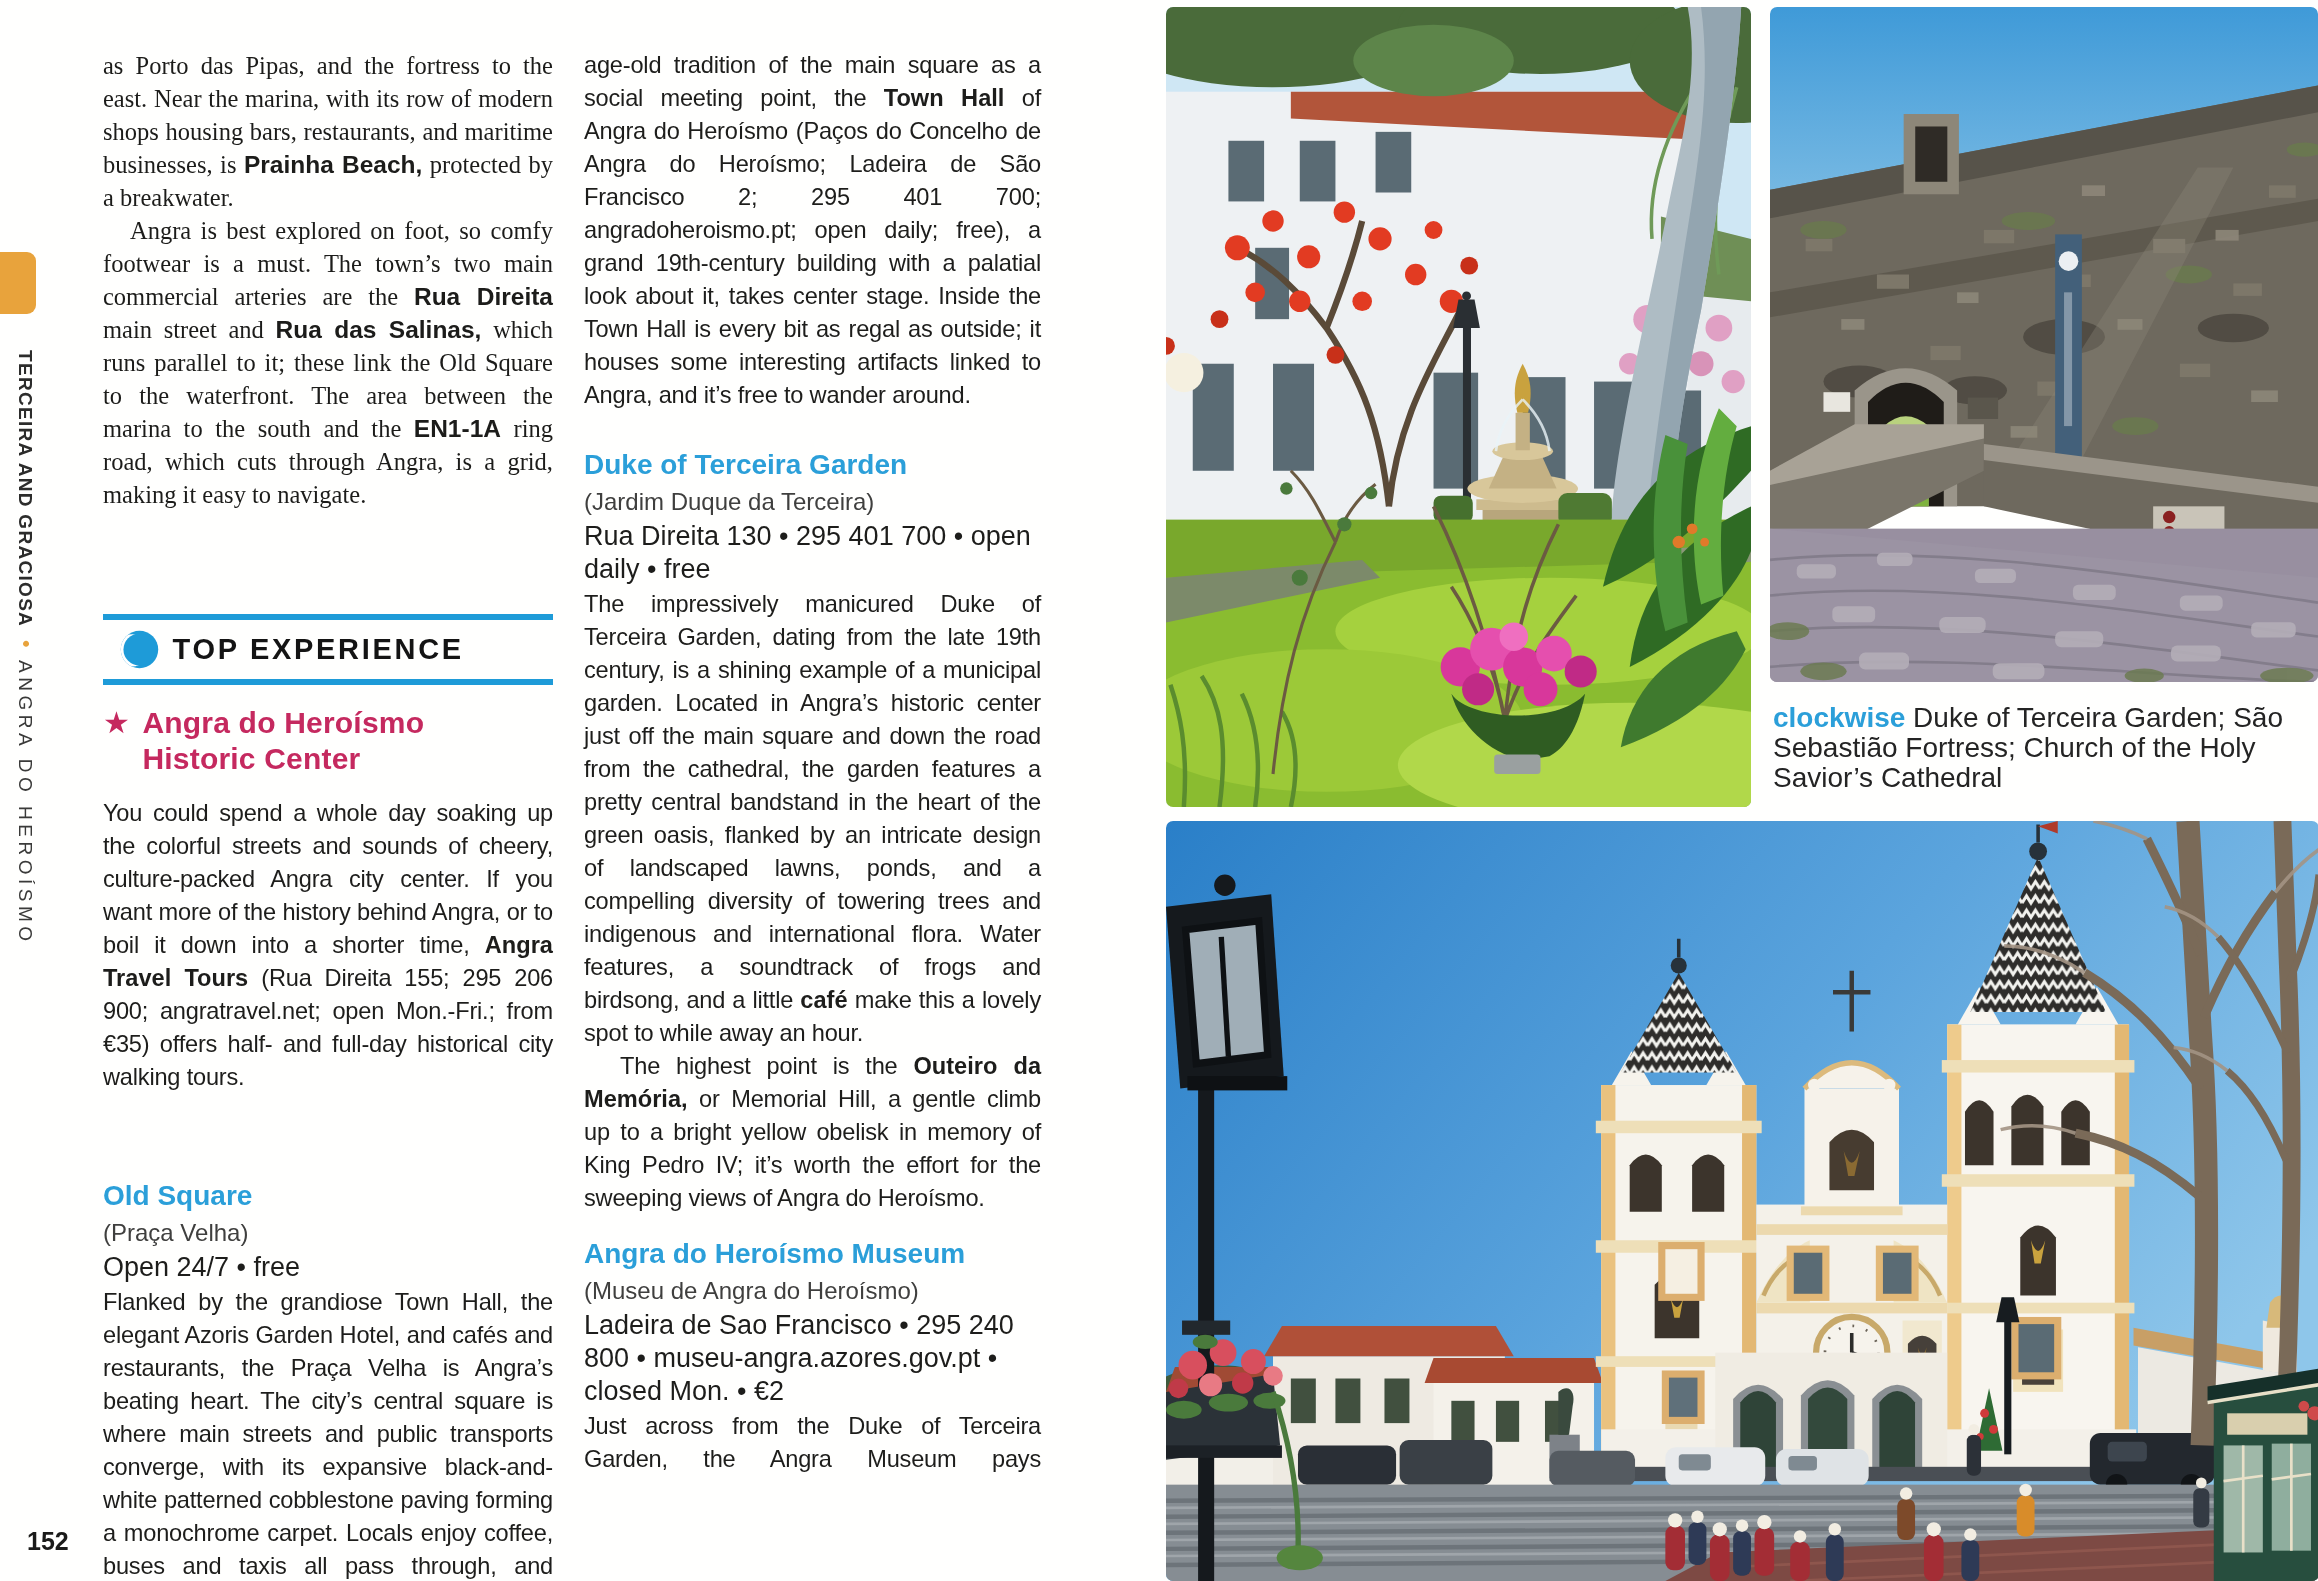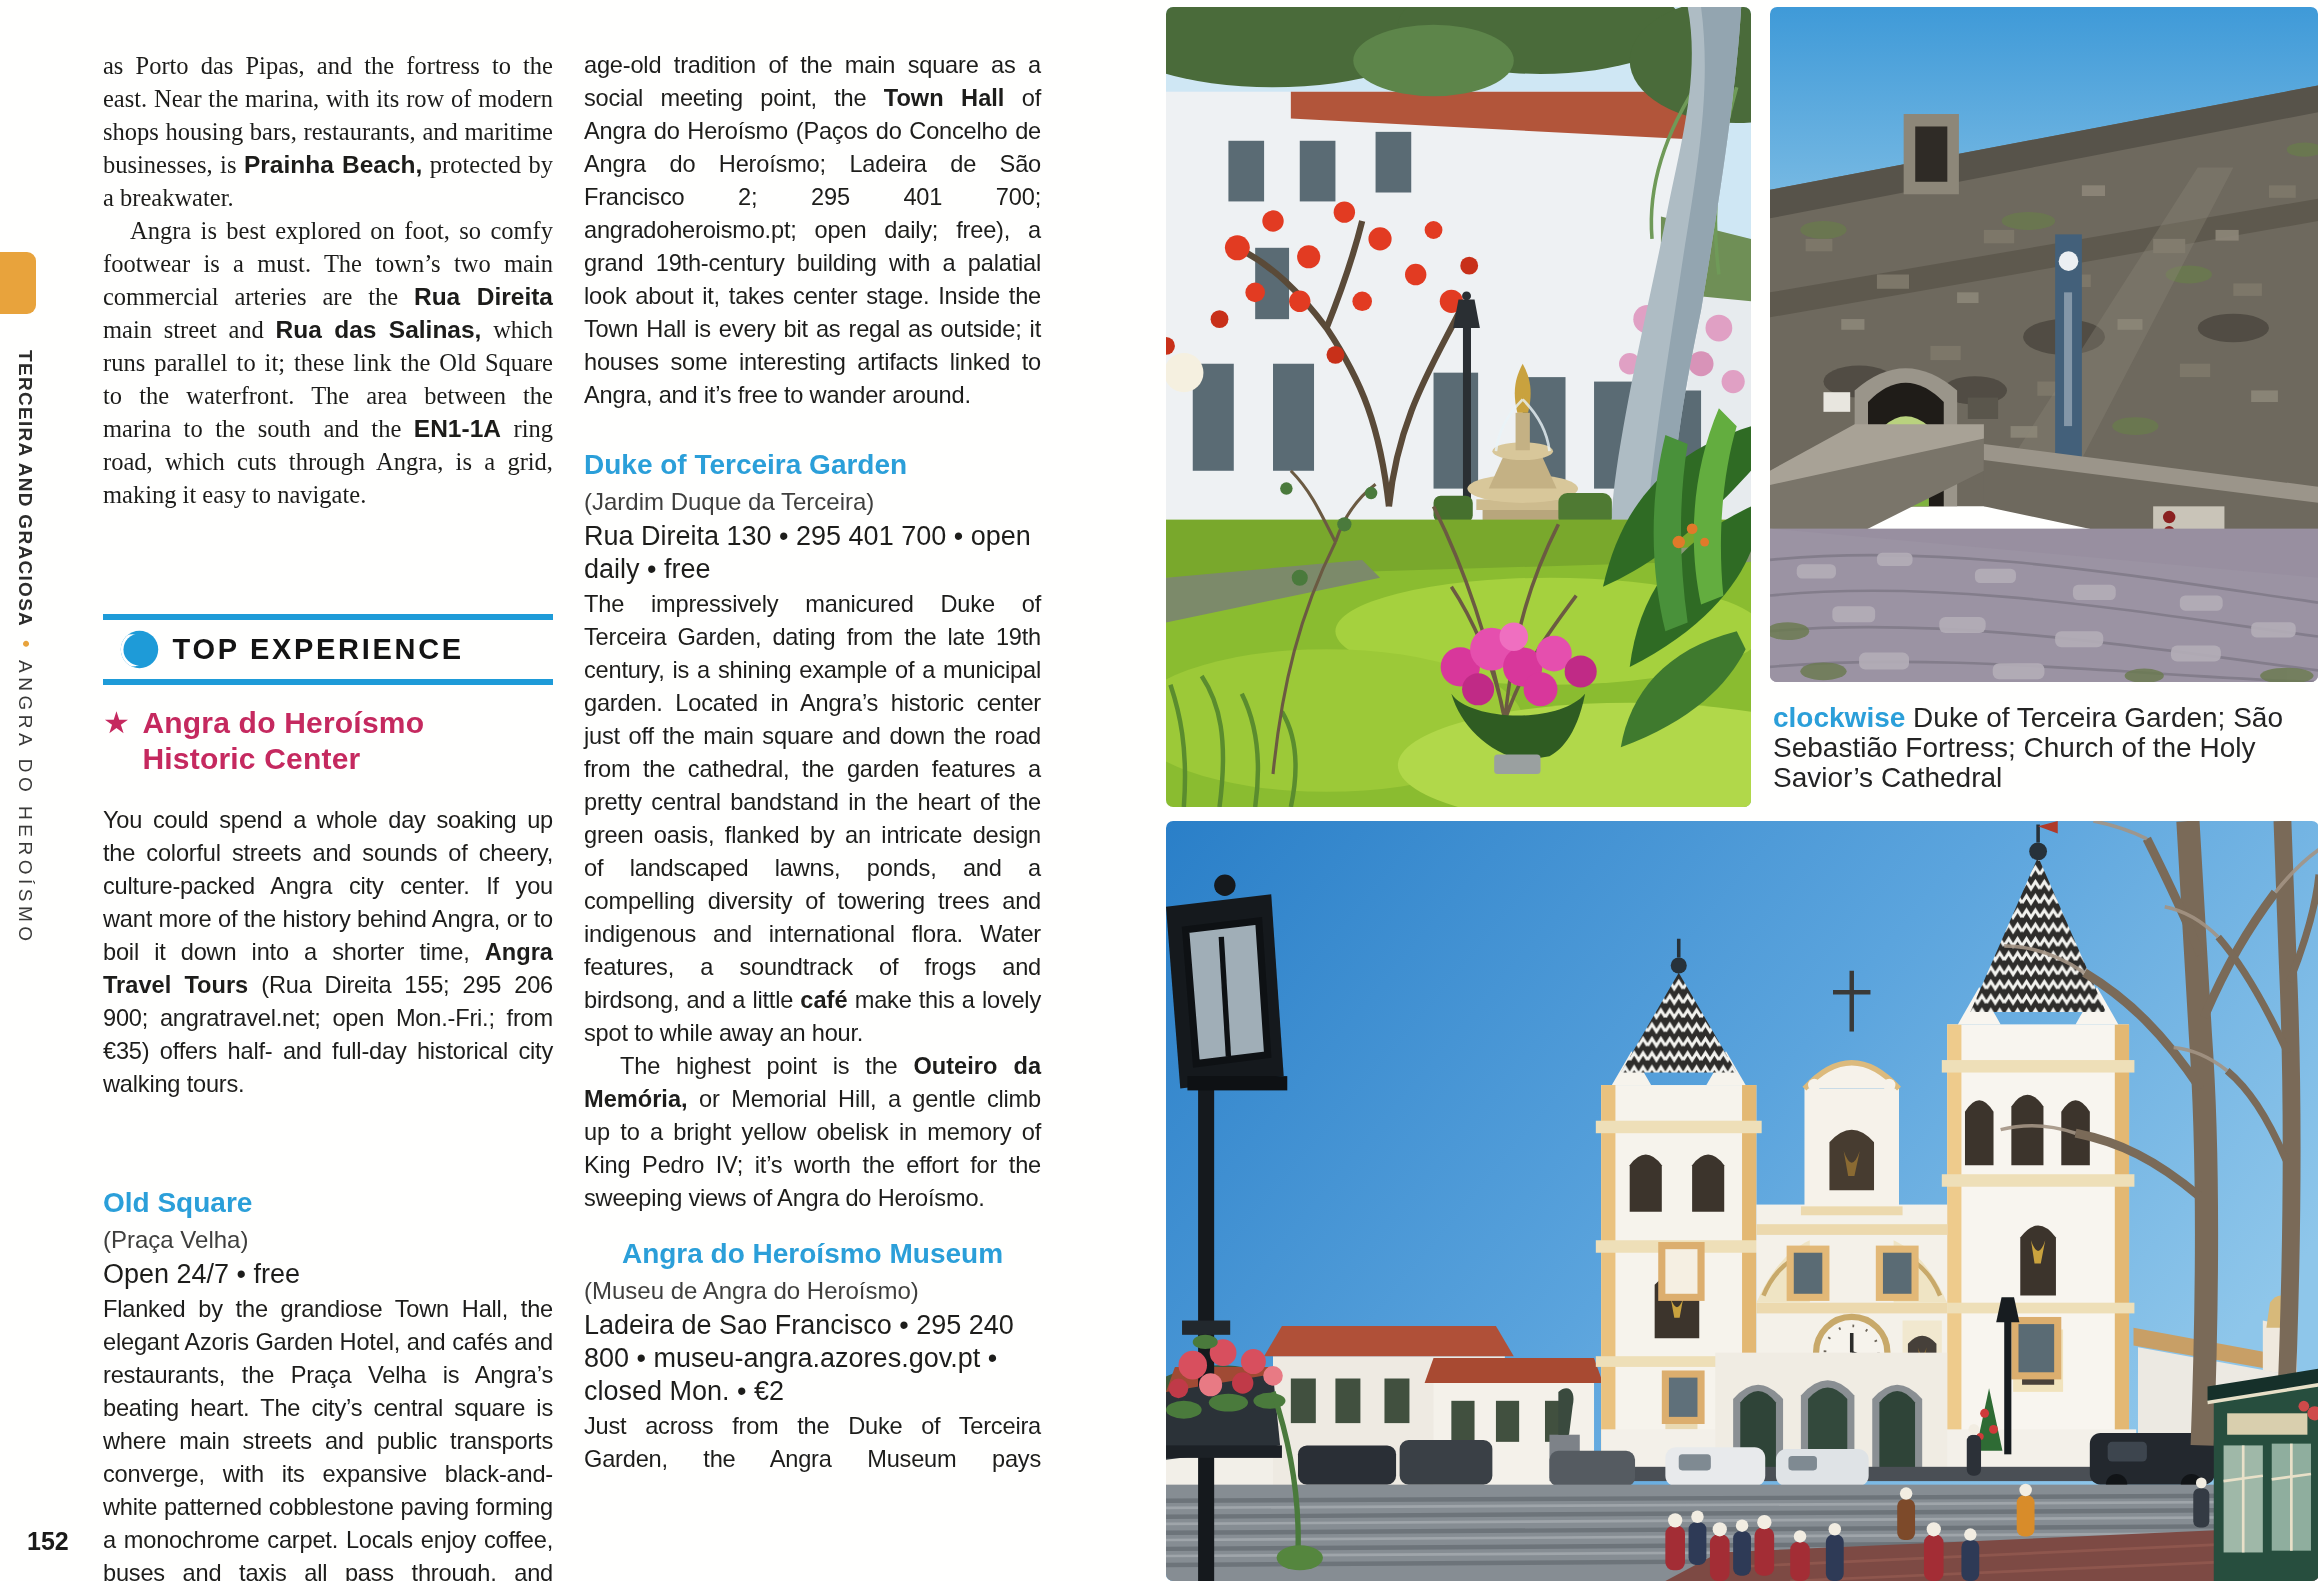--- a/index.html
+++ b/index.html
@@ -33,28 +33,28 @@
 
   
   .banner{margin-top:103px;}
   .rule{height:6.2px;background:#1e9bd8;}
   .bannerrow{display:flex;align-items:center;gap:12.5px;padding:9px 0 9px 16px;}
   .bannerrow .txt{font-weight:700;font-size:29px;letter-spacing:2.7px;color:#141414;}
 
   .feature-head{display:flex;gap:12.5px;margin-top:19.6px;color:#c5295f;}
   .feature-head .star{font-size:30px;line-height:36px;}
   .feature-head .lines{font-weight:800;font-size:30px;line-height:36px;letter-spacing:0.2px;}
-  .feature-body{margin-top:27px;}
+  .feature-body{margin-top:20px;}
 
   .sighthead{font-weight:800;font-size:28px;color:#2b9fd9;letter-spacing:0;margin:0;}
   .altname{font-size:24px;color:#3f3f3e;margin:5.4px 0 0 0;line-height:32px;}
   .infoline{font-size:27px;color:#1d1d1b;margin:1.8px 0 0 0;line-height:33px;}
   .gap-oldsq{margin-top:86px;}
   .gap-duke{margin-top:37px;}
-  .gap-museum{margin-top:23px;text-align:center;}
+  .gap-museum{margin-top:23px;}
   .body-after-info{margin-top:1.8px;}
 
   
   .photo{position:absolute;border-radius:7.1px;overflow:hidden;}
   #photo-garden{left:1166px;top:7.1px;width:585px;height:800px;}
   #photo-fortress{left:1770px;top:7.1px;width:548px;height:675px;}
   #photo-cathedral{left:1166px;top:821px;width:1153px;height:760px;}
   .photo svg{display:block;width:100%;height:100%;}
 
   .caption{position:absolute;left:1773px;top:703px;width:515px;

